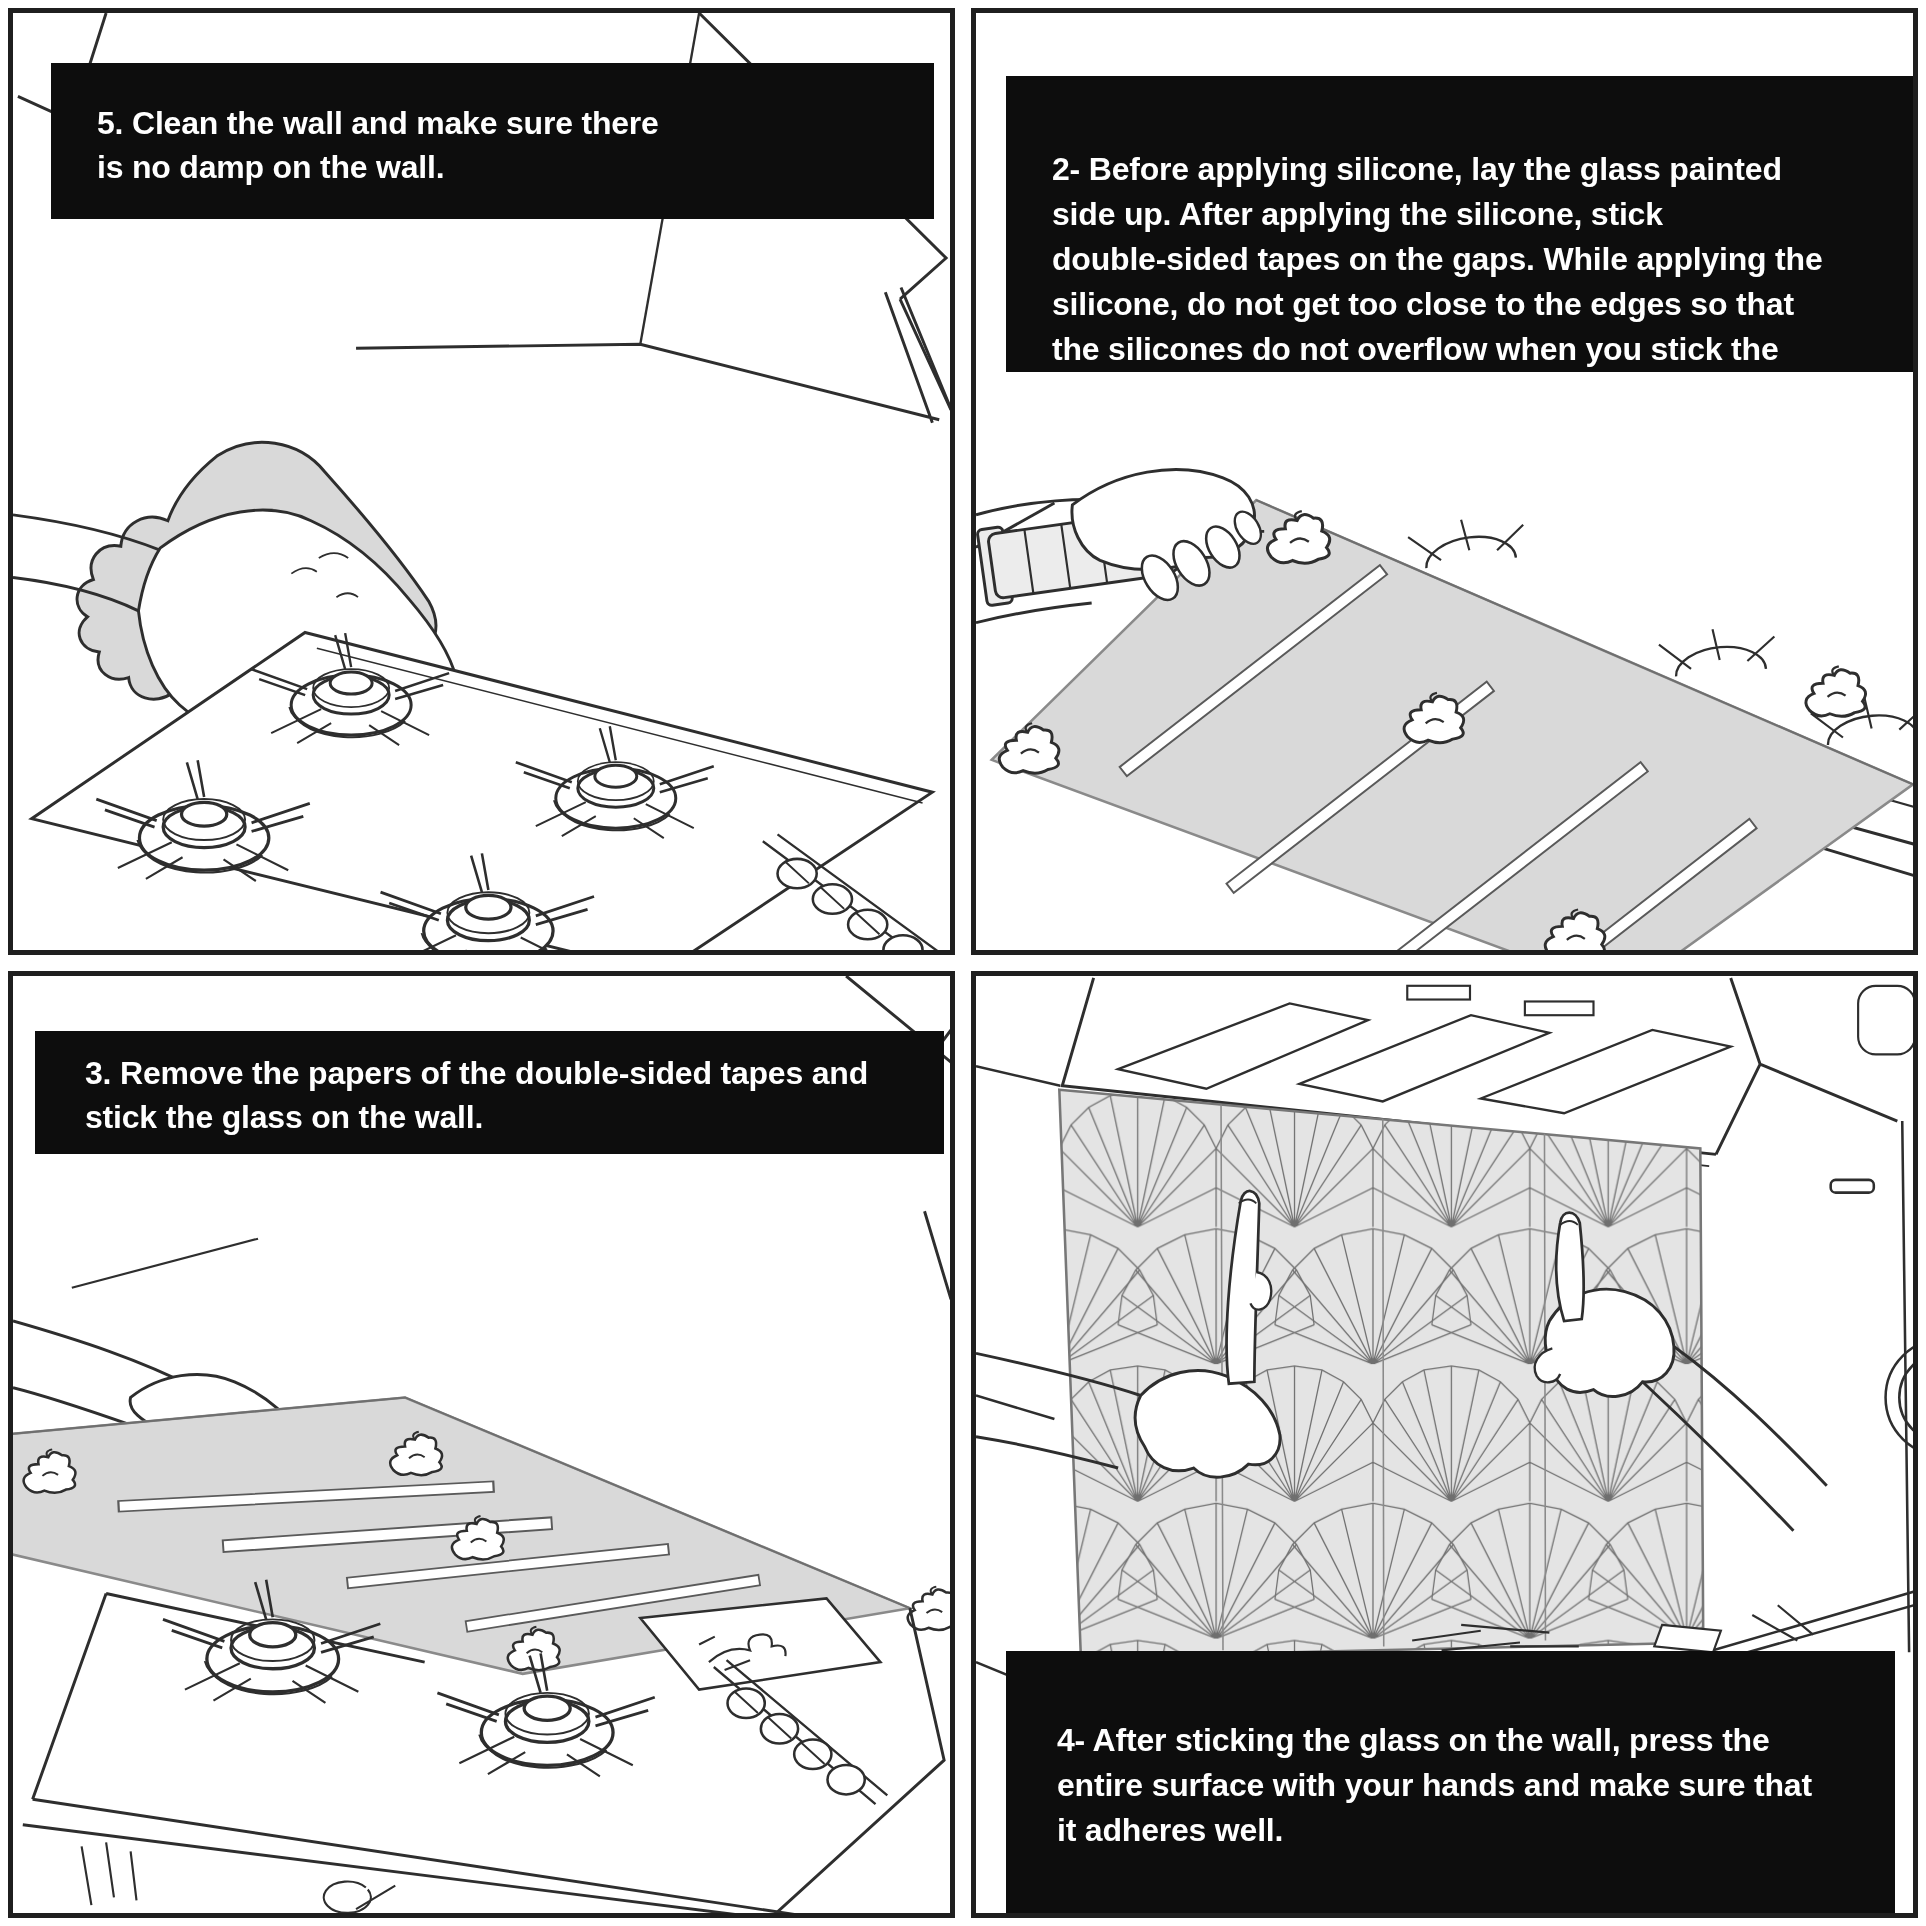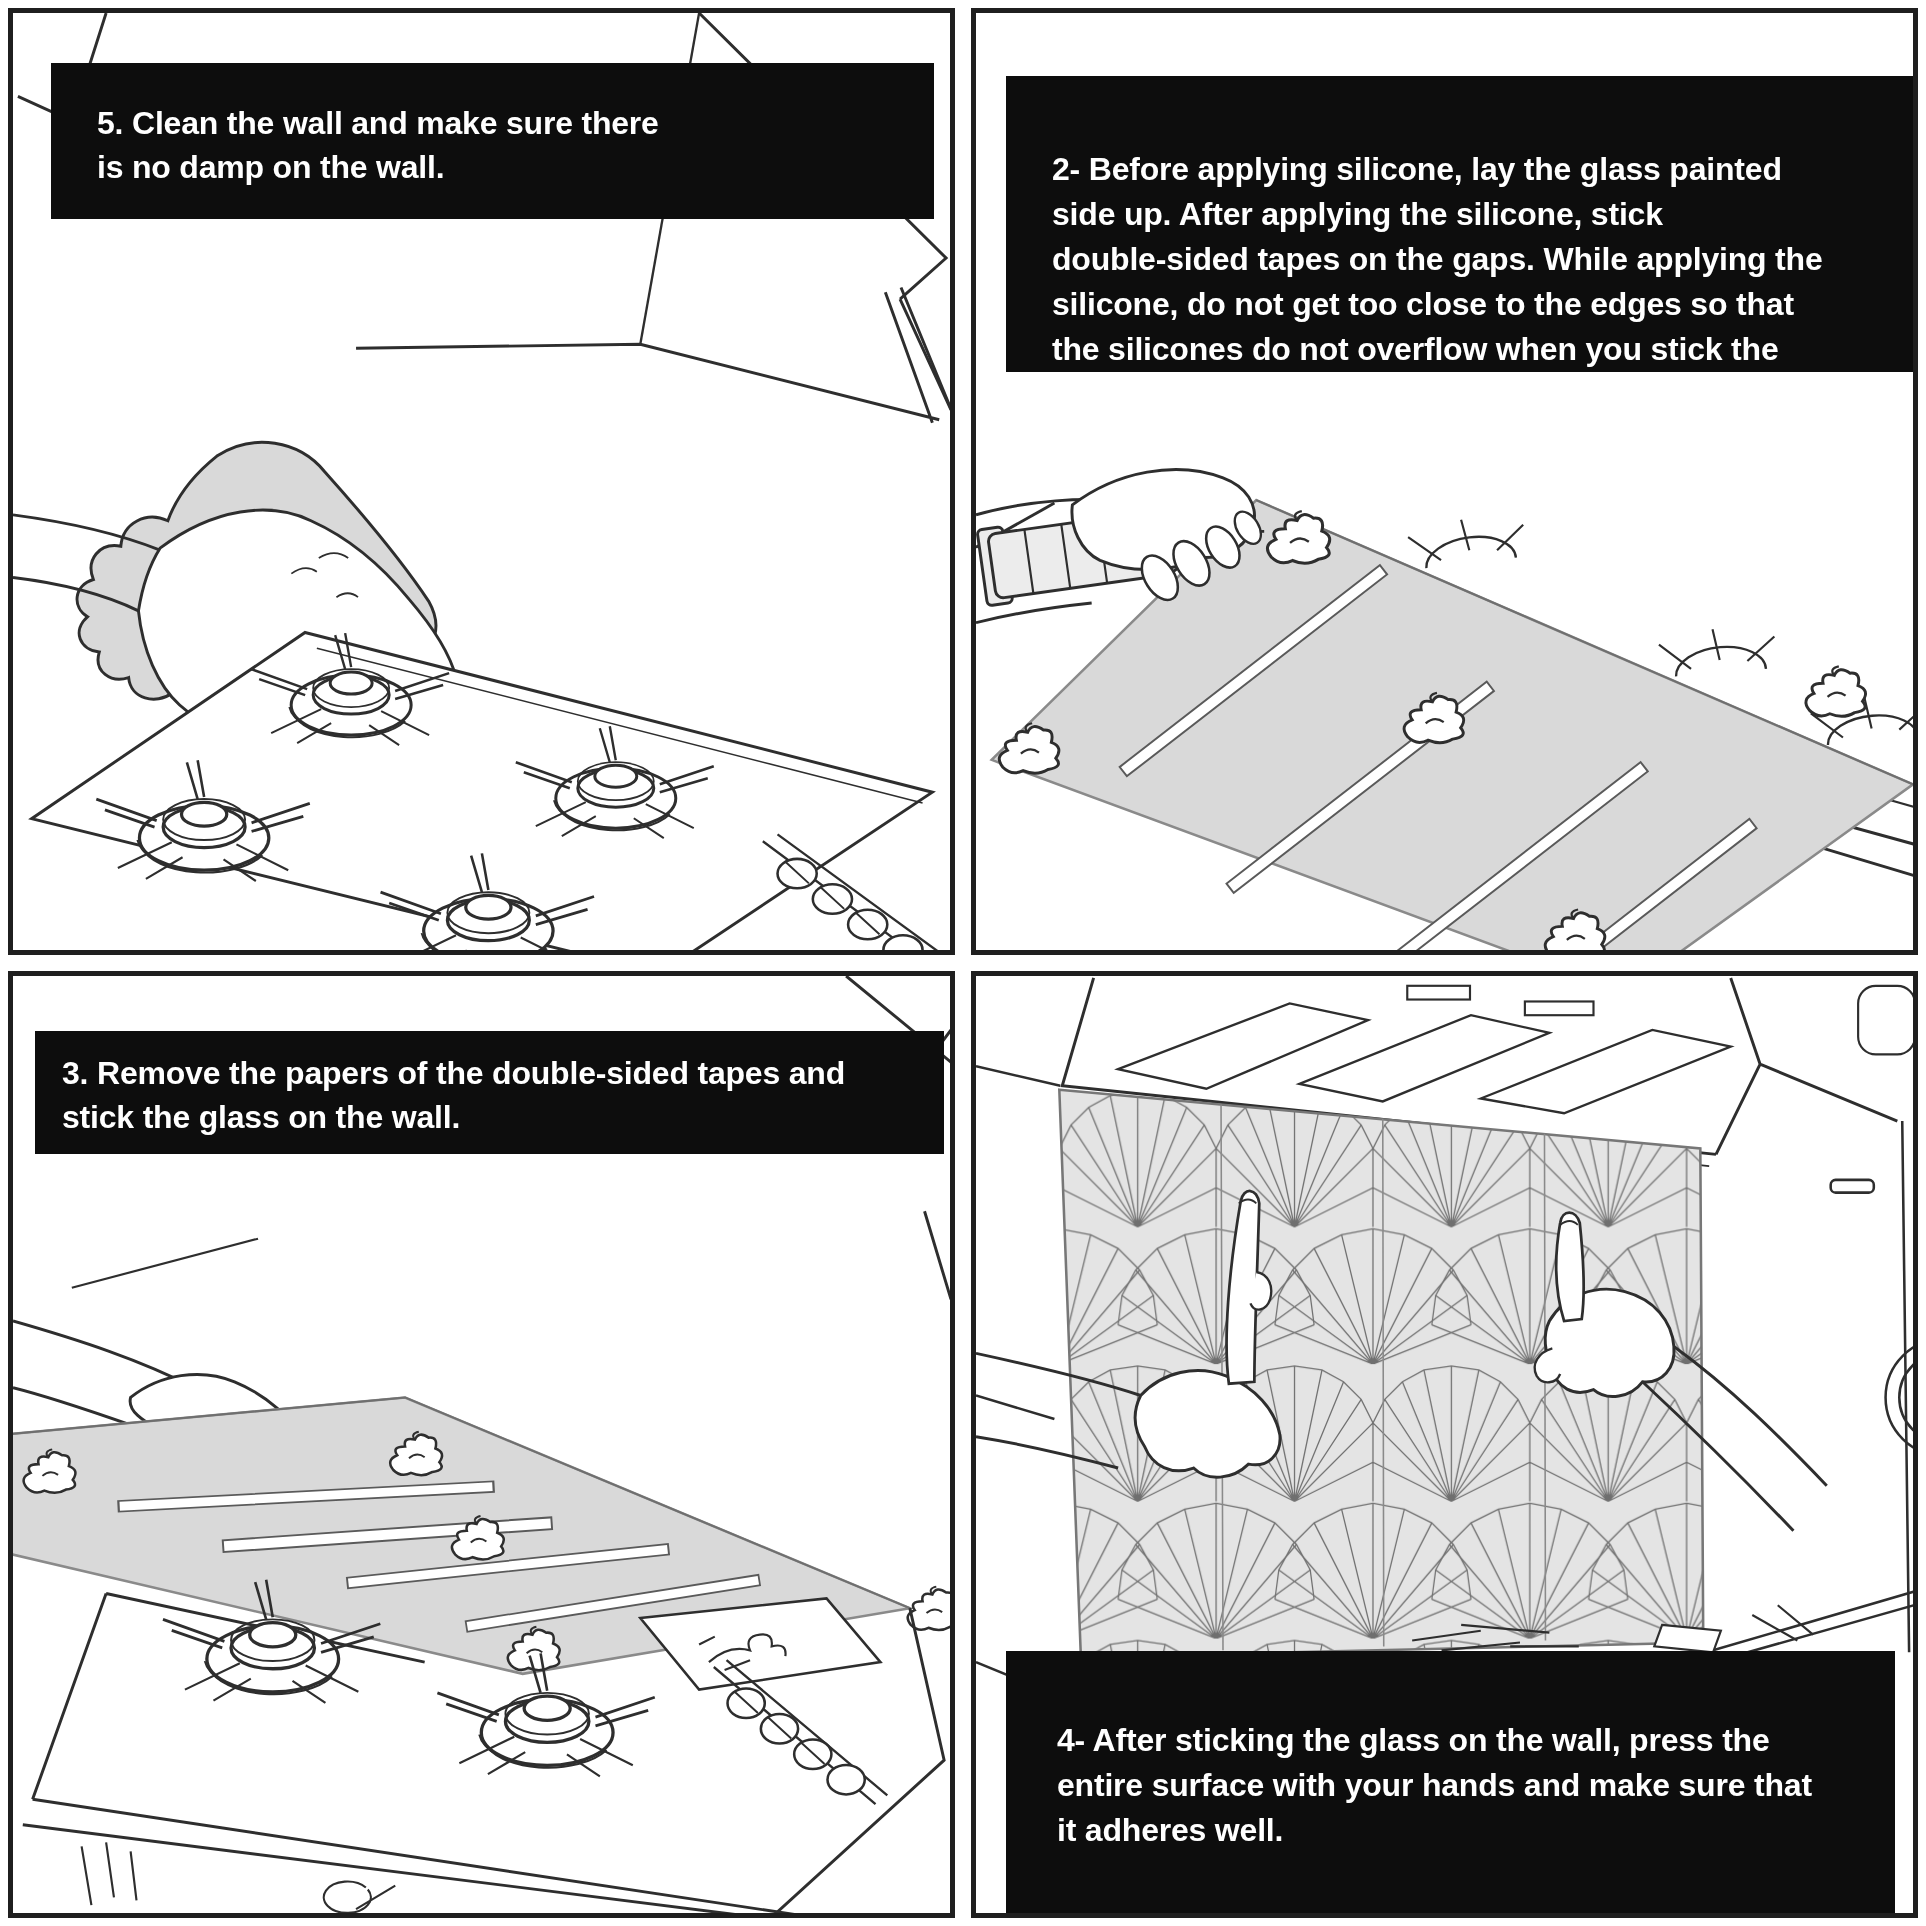--- a/index.html
+++ b/index.html
@@ -13,21 +13,21 @@
   #panel-3{left:8px;top:971px;}
   #panel-4{left:971px;top:971px;}
   .panel svg{position:absolute;left:0;top:0;width:938px;height:938px;}
   .caption{
     position:absolute;background:#0d0d0d;color:#ffffff;
     font-weight:bold;font-size:32px;line-height:44px;letter-spacing:-0.2px;
     white-space:pre-line;box-sizing:border-box;z-index:5;
   }
   #cap-1{left:38px;top:50px;width:883px;height:156px;padding:38px 20px 0 46px;}
   #cap-2{left:30px;top:50px;width:907px;height:296px;padding:71px 20px 0 46px;line-height:45px;margin-top:13px;}
-  #cap-3{left:22px;top:55px;width:909px;height:123px;padding:20px 15px 0 27px;}
+  #cap-3{left:22px;top:55px;width:909px;height:123px;padding:20px 15px 0 50px;}
   #cap-4{left:30px;top:675px;width:889px;height:294px;padding:67px 20px 0 51px;line-height:45px;}
   .defs-holder{position:absolute;width:0;height:0;overflow:hidden;}
 </style>
 </head>
 <body>
 
 <svg class="defs-holder" aria-hidden="true">
   <defs>
     <g id="burner">
       <ellipse cx="0" cy="6" rx="60" ry="30" fill="#ffffff" stroke="#2e2e2e" stroke-width="3"></ellipse>

